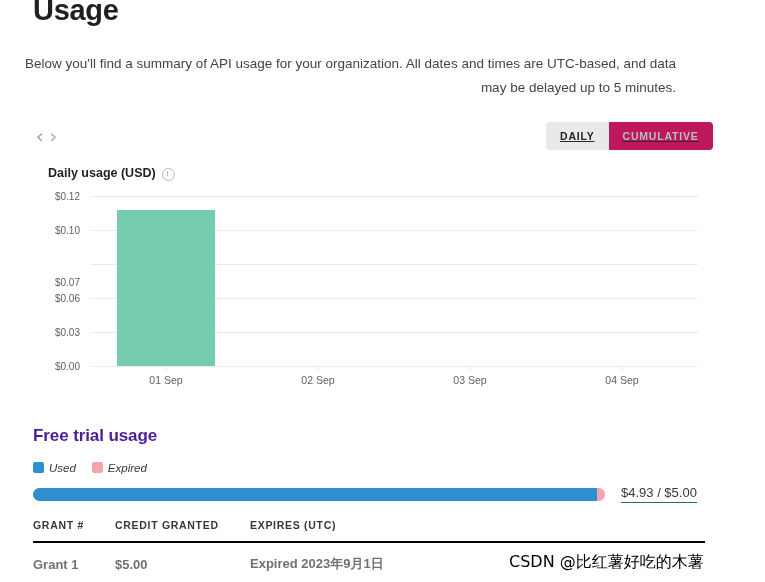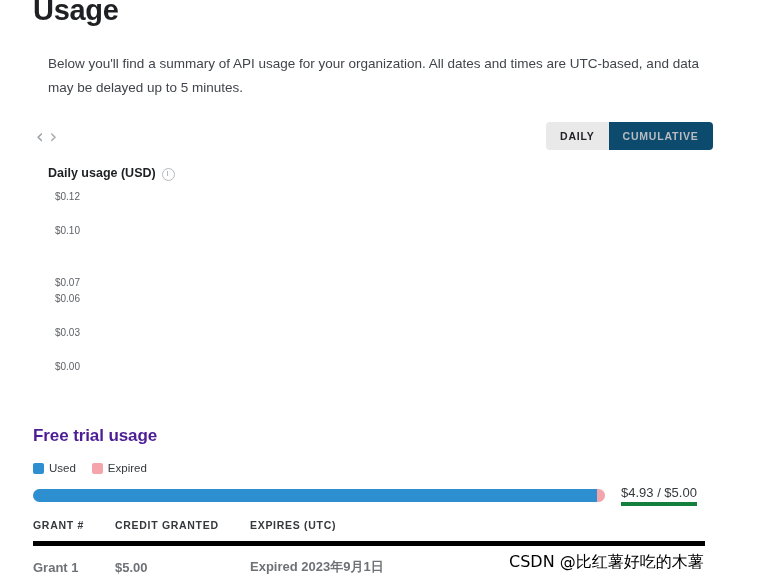--- a/index.html
+++ b/index.html
@@ -22,26 +22,27 @@
     position: absolute;
     left: 33px;
     top: -6px;
     font-size: 29px;
     font-weight: bold;
     letter-spacing: -0.3px;
     color: #1f2023;
   }
   .intro {
     position: absolute;
-    left: 48px;
+    left: 16px;
     top: 52px;
     width: 660px;
     font-size: 13.5px;
     line-height: 24px;
     color: #41454b;
+    text-align: right;
   }
 
   
   .month-row {
     position: absolute;
     left: 33px;
     top: 120px;
     height: 32px;
     display: flex;
     align-items: center;
@@ -66,38 +67,39 @@
   
   .toggle {
     position: absolute;
     left: 546px;
     top: 122px;
     height: 28px;
     display: flex;
     border-radius: 4px;
     overflow: hidden;
     background: #f4f4f5;
+    text-decoration: underline;
   }
   .toggle .seg {
     display: flex;
     align-items: center;
     justify-content: center;
     font-size: 10.5px;
     font-weight: bold;
     letter-spacing: 0.8px;
     padding: 0 14px;
     cursor: pointer;
     user-select: none;
   }
   .toggle .seg.active {
     background: #e9e9ea;
     color: #212226;
   }
   .toggle .seg.inactive {
-    background: #0c4a6e;
+    background: #be185d;
     color: #b9bcc0;
   }
 
   
   .chart-title {
     position: absolute;
     left: 48px;
     top: 166px;
     font-size: 12.5px;
     font-weight: bold;
@@ -190,21 +192,21 @@
   }
   .legend {
     position: absolute;
     left: 33px;
     top: 462px;
     display: flex;
     align-items: center;
     font-size: 11.5px;
     color: #35383d;
   }
-  .legend .item { display: flex; align-items: center; margin-right: 16px; }
+  .legend .item { display: flex; margin-right: 16px; font-style: italic; }
   .swatch {
     width: 11px;
     height: 11px;
     border-radius: 2px;
     margin-right: 5px;
   }
 
   .progress-row {
     position: absolute;
     left: 33px;
@@ -221,40 +223,40 @@
     overflow: hidden;
     background: #e7e8ea;
     display: flex;
   }
   .progress-used { height: 100%; }
   .progress-expired { height: 100%; flex: 1; }
   .progress-amount {
     margin-left: 16px;
     font-size: 13px;
     color: #35383d;
-    border-bottom: 4px solid #15803d;
+    border-bottom: 1px solid #15803d;
     padding-bottom: 2px;
   }
 
   
   .grant-table {
     position: absolute;
     left: 33px;
     top: 519px;
     width: 672px;
     border-collapse: collapse;
   }
   .grant-table th {
     text-align: left;
     font-size: 10.5px;
     font-weight: bold;
     letter-spacing: 0.7px;
     color: #35383d;
     padding: 0 0 10px 0;
-    border-bottom: 5px solid #000000;
+    border-bottom: 2px solid #000000;
     white-space: nowrap;
   }
   .grant-table td {
     font-size: 13px;
     color: #6e7277;
     padding: 12px 0 0 0;
     white-space: nowrap;
     font-weight: bold;
   }
   .col-grant { width: 82px; }
@@ -293,20 +295,37 @@
 </div>
 
 <div class="chart">
   <div class="ytrack" id="yaxis">
       <div class="ylabel" style="top: 0px;">$0.12</div>
       <div class="ylabel" style="top: 34px;">$0.10</div>
       <div class="ylabel" style="top: 78px; margin-top: 8px;">$0.07</div>
       <div class="ylabel" style="top: 102px;">$0.06</div>
       <div class="ylabel" style="top: 136px;">$0.03</div>
       <div class="ylabel" style="top: 170px;">$0.00</div>
+    </div>
+  <div class="plot" id="plot">
+      <div class="gridline" style="top: 0px; background: rgb(236, 237, 237);"></div>
+      <div class="gridline" style="top: 34px; background: rgb(236, 237, 237);"></div>
+      <div class="gridline" style="top: 68px; background: rgb(236, 237, 237);"></div>
+      <div class="gridline" style="top: 102px; background: rgb(236, 237, 237);"></div>
+      <div class="gridline" style="top: 136px; background: rgb(236, 237, 237);"></div>
+      <div class="gridline" style="top: 170px; background: rgb(236, 237, 237);"></div>
+      <div class="bar" style="left: 26.98px; width: 98.04px; height: 156.4px; background: rgb(118, 204, 176);"></div>
+      <div class="tick" style="left: 76px;"></div>
+      <div class="xlabel" style="left: 76px;">01 Sep</div>
+      <div class="tick" style="left: 228px;"></div>
+      <div class="xlabel" style="left: 228px;">02 Sep</div>
+      <div class="tick" style="left: 380px;"></div>
+      <div class="xlabel" style="left: 380px;">03 Sep</div>
+      <div class="tick" style="left: 532px;"></div>
+      <div class="xlabel" style="left: 532px;">04 Sep</div>
     </div>
 </div>
 
 <div class="section-title">Free trial usage</div>
 
 <div class="legend">
   <div class="item">
     <span class="swatch" id="sw-used" style="background: rgb(46, 143, 208);"></span>
     <span>Used</span>
   </div>

